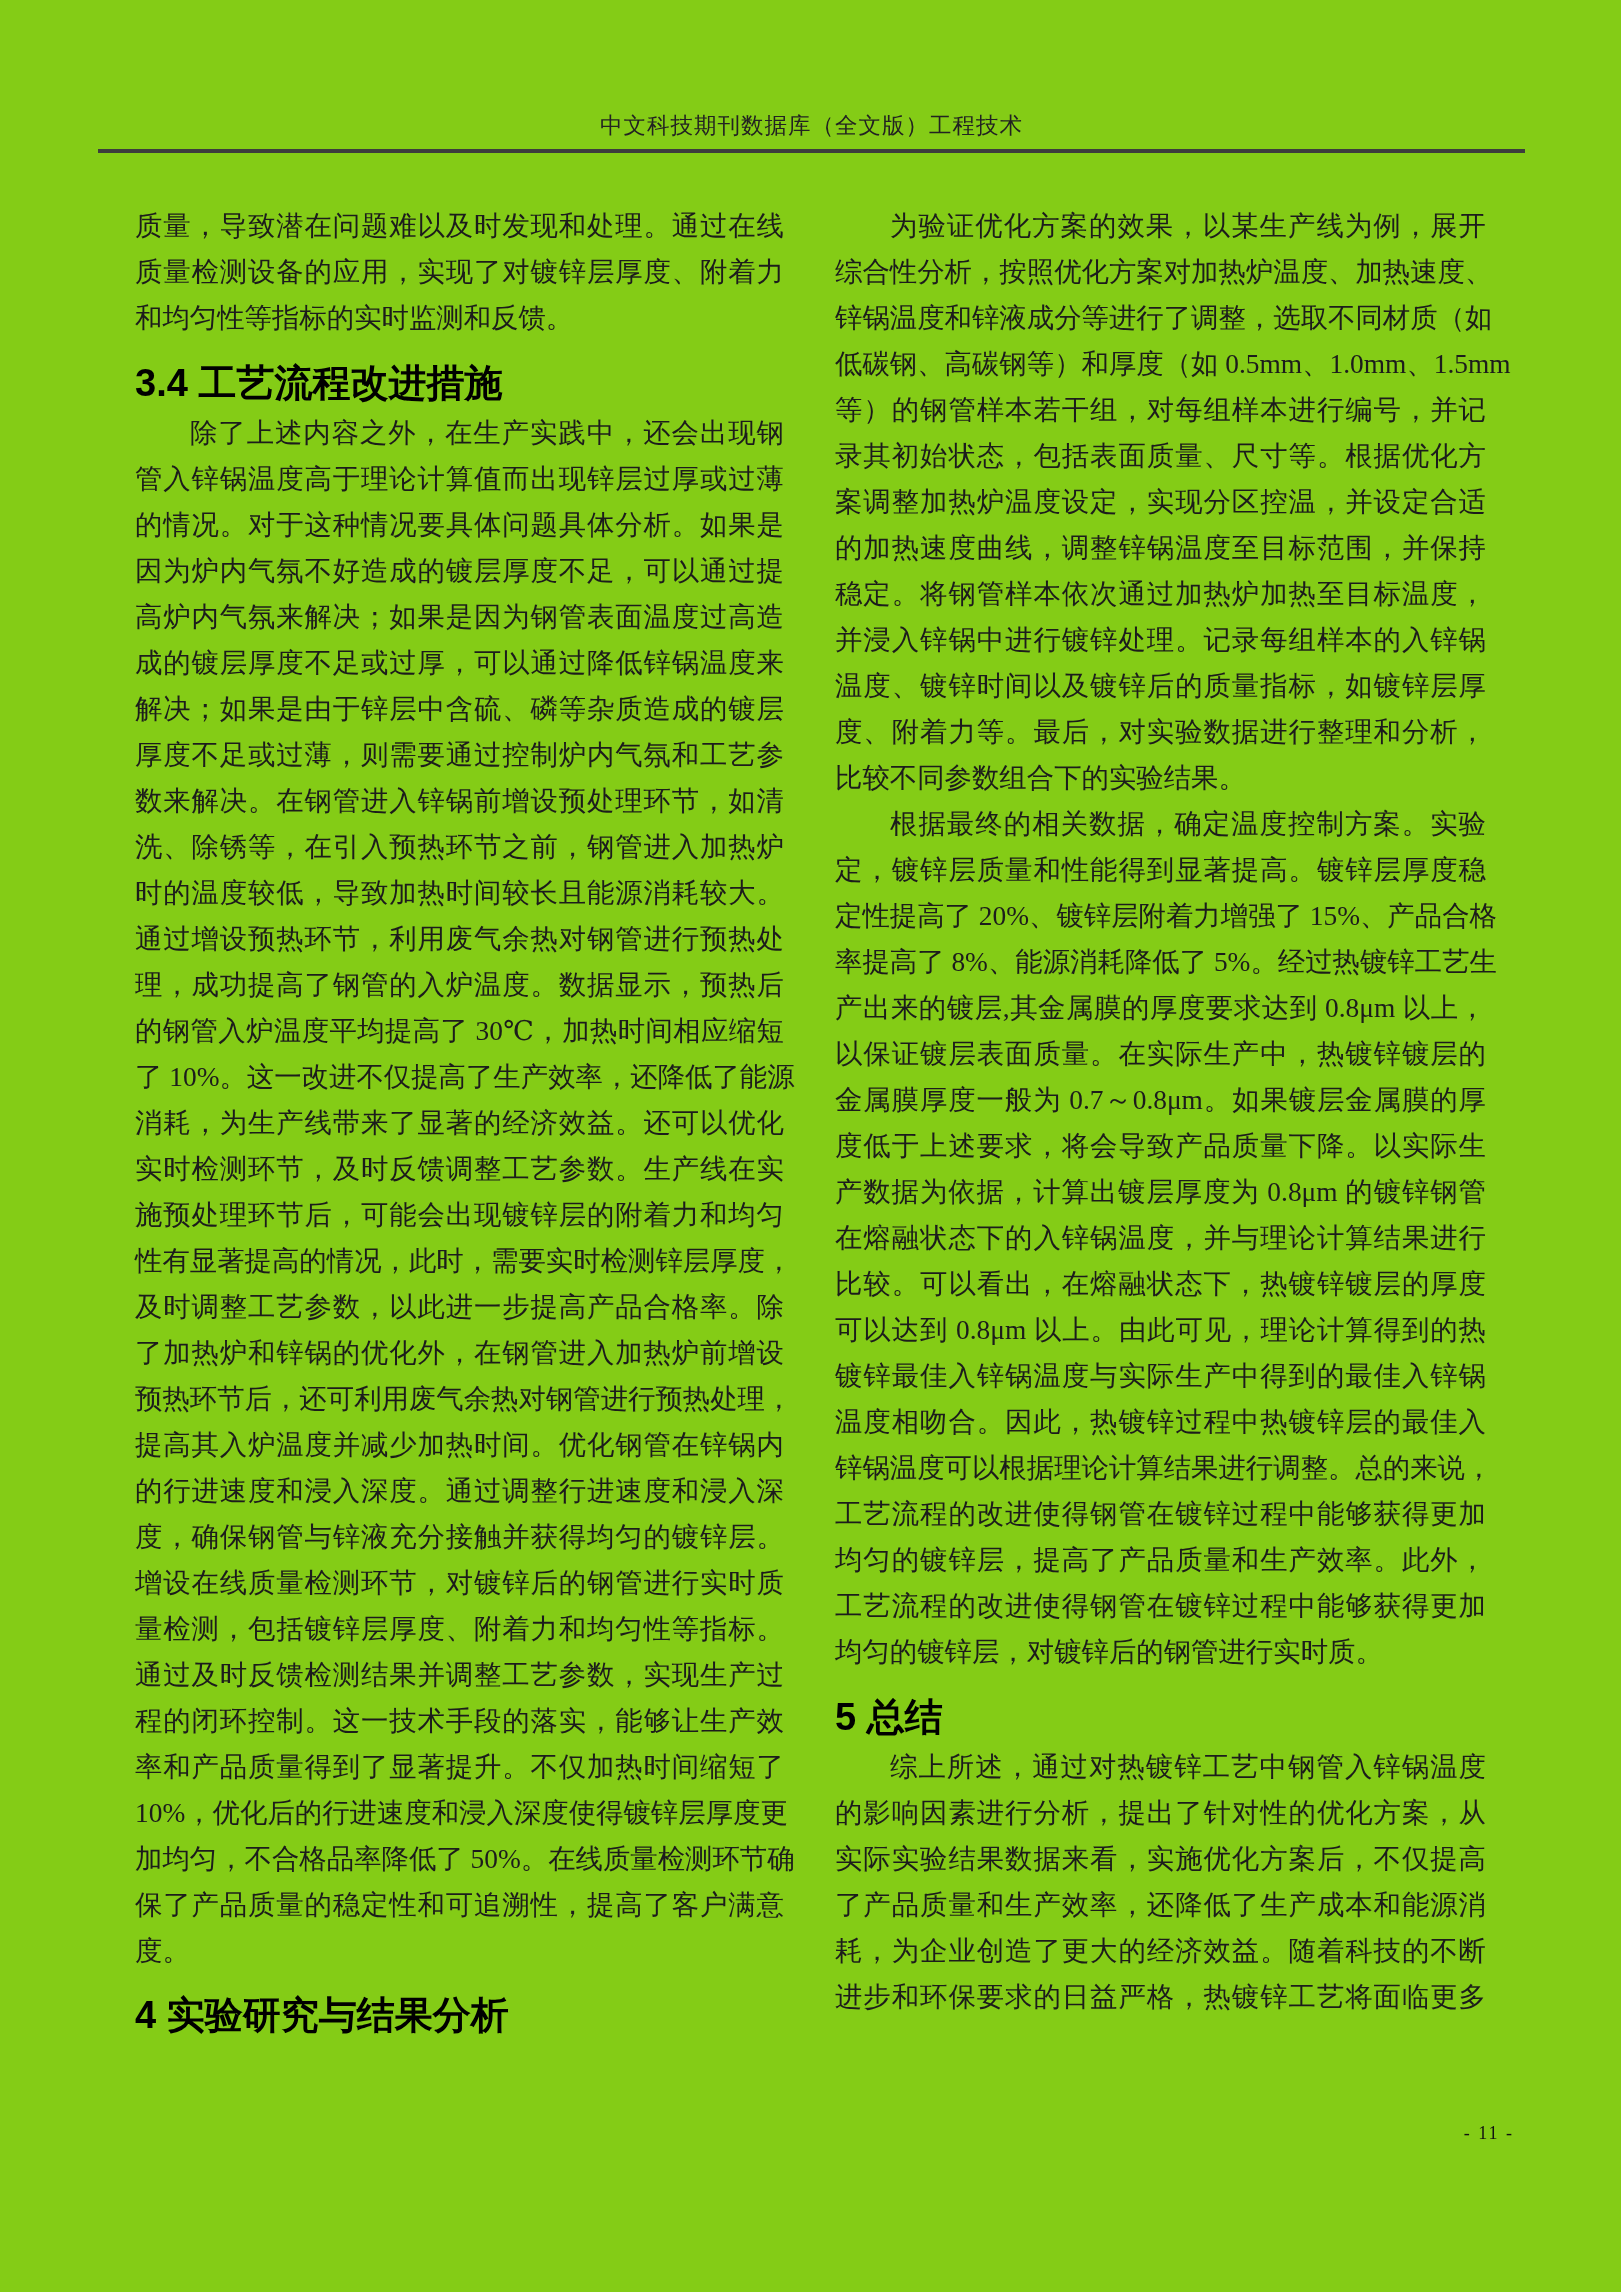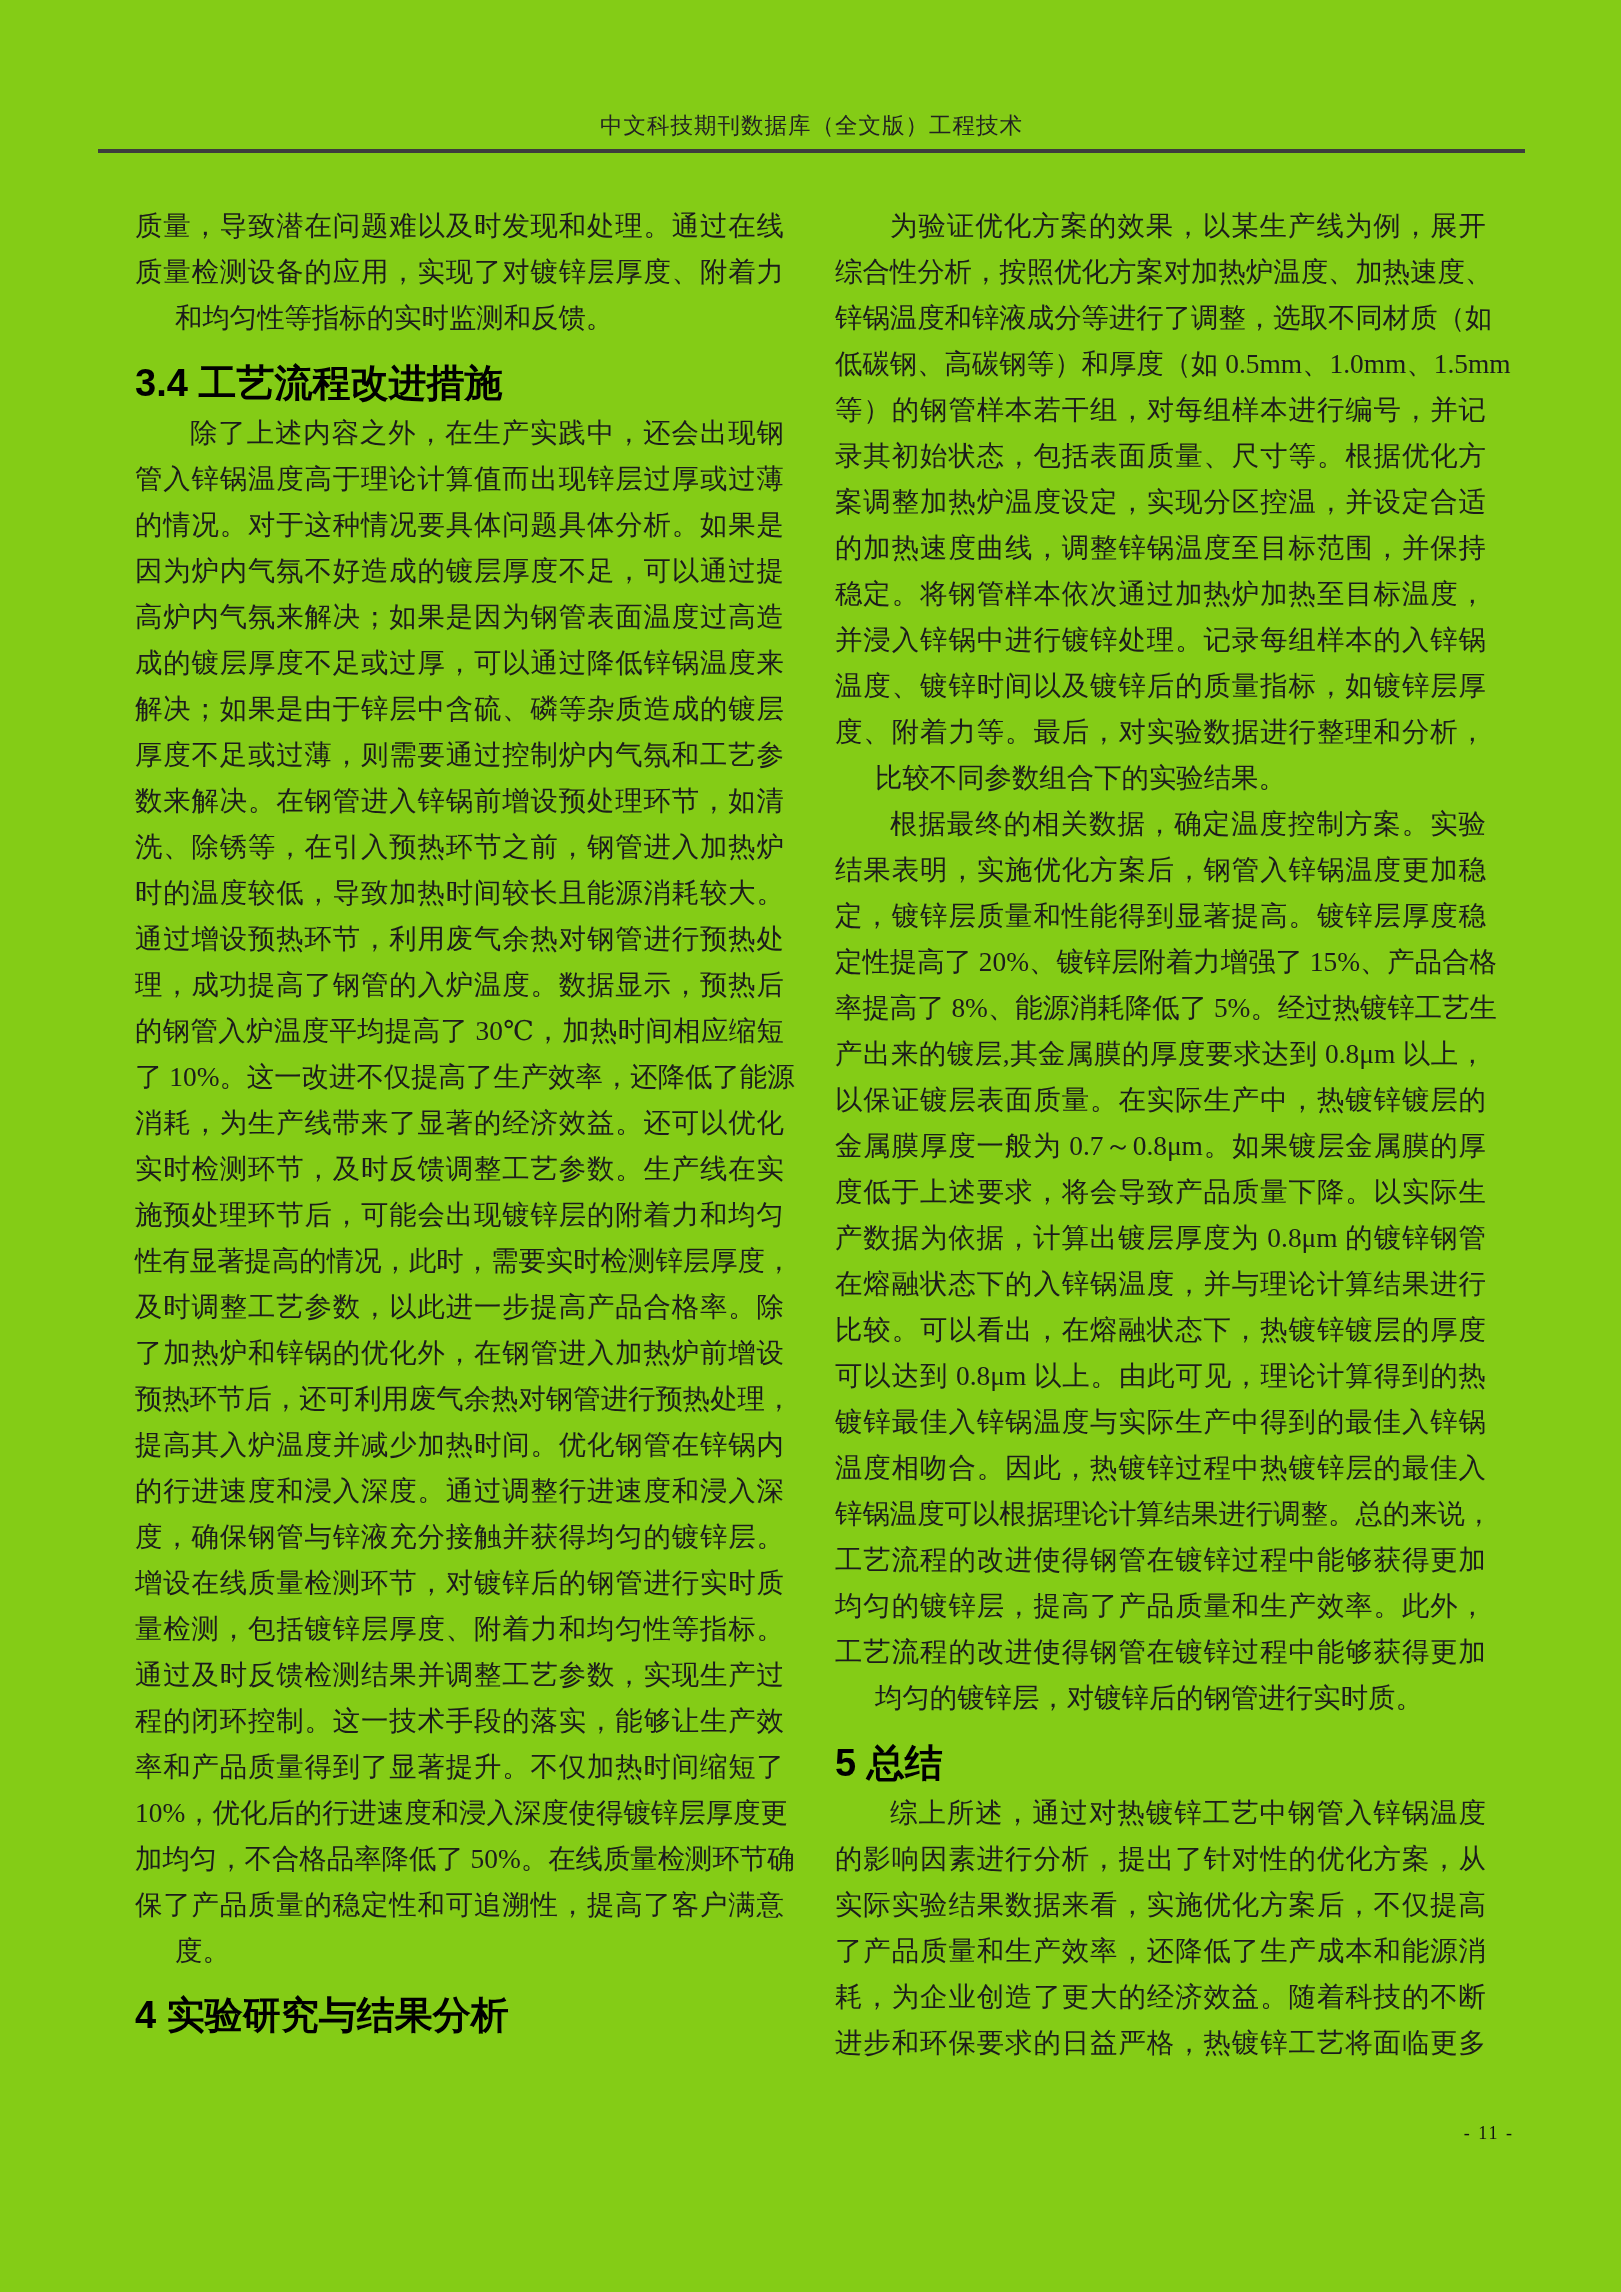--- a/index.html
+++ b/index.html
@@ -37,21 +37,20 @@
   .col-right{left:835px;width:651px;}
   .bline{
     text-align:justify;
     text-align-last:justify;
     text-justify:inter-character;
     white-space:nowrap;
   }
   .bline.end{
     text-align-last:left;
     white-space:normal;
-    margin-left:40px;
   }
   .bline.indent{
     text-indent:55px;
   }
   .heading{
     font-family:"Liberation Sans","DejaVu Sans",sans-serif;
     font-weight:bold;
     font-size:38px;
     line-height:53px;
     margin-top:15.7px;
@@ -124,21 +123,20 @@
       <div class="bline">等）的钢管样本若干组，对每组样本进行编号，并记</div>
       <div class="bline">录其初始状态，包括表面质量、尺寸等。根据优化方</div>
       <div class="bline">案调整加热炉温度设定，实现分区控温，并设定合适</div>
       <div class="bline">的加热速度曲线，调整锌锅温度至目标范围，并保持</div>
       <div class="bline">稳定。将钢管样本依次通过加热炉加热至目标温度，</div>
       <div class="bline">并浸入锌锅中进行镀锌处理。记录每组样本的入锌锅</div>
       <div class="bline">温度、镀锌时间以及镀锌后的质量指标，如镀锌层厚</div>
       <div class="bline">度、附着力等。最后，对实验数据进行整理和分析，</div>
       <div class="bline end">比较不同参数组合下的实验结果。</div>
       <div class="bline indent">根据最终的相关数据，确定温度控制方案。实验</div>
-      <div class="bline">结果表明，实施优化方案后，钢管入锌锅温度更加稳</div>
       <div class="bline">定，镀锌层质量和性能得到显著提高。镀锌层厚度稳</div>
       <div class="bline">定性提高了 20%、镀锌层附着力增强了 15%、产品合格</div>
       <div class="bline">率提高了 8%、能源消耗降低了 5%。经过热镀锌工艺生</div>
       <div class="bline">产出来的镀层,其金属膜的厚度要求达到 0.8μm 以上，</div>
       <div class="bline">以保证镀层表面质量。在实际生产中，热镀锌镀层的</div>
       <div class="bline">金属膜厚度一般为 0.7～0.8μm。如果镀层金属膜的厚</div>
       <div class="bline">度低于上述要求，将会导致产品质量下降。以实际生</div>
       <div class="bline">产数据为依据，计算出镀层厚度为 0.8μm 的镀锌钢管</div>
       <div class="bline">在熔融状态下的入锌锅温度，并与理论计算结果进行</div>
       <div class="bline">比较。可以看出，在熔融状态下，热镀锌镀层的厚度</div>

